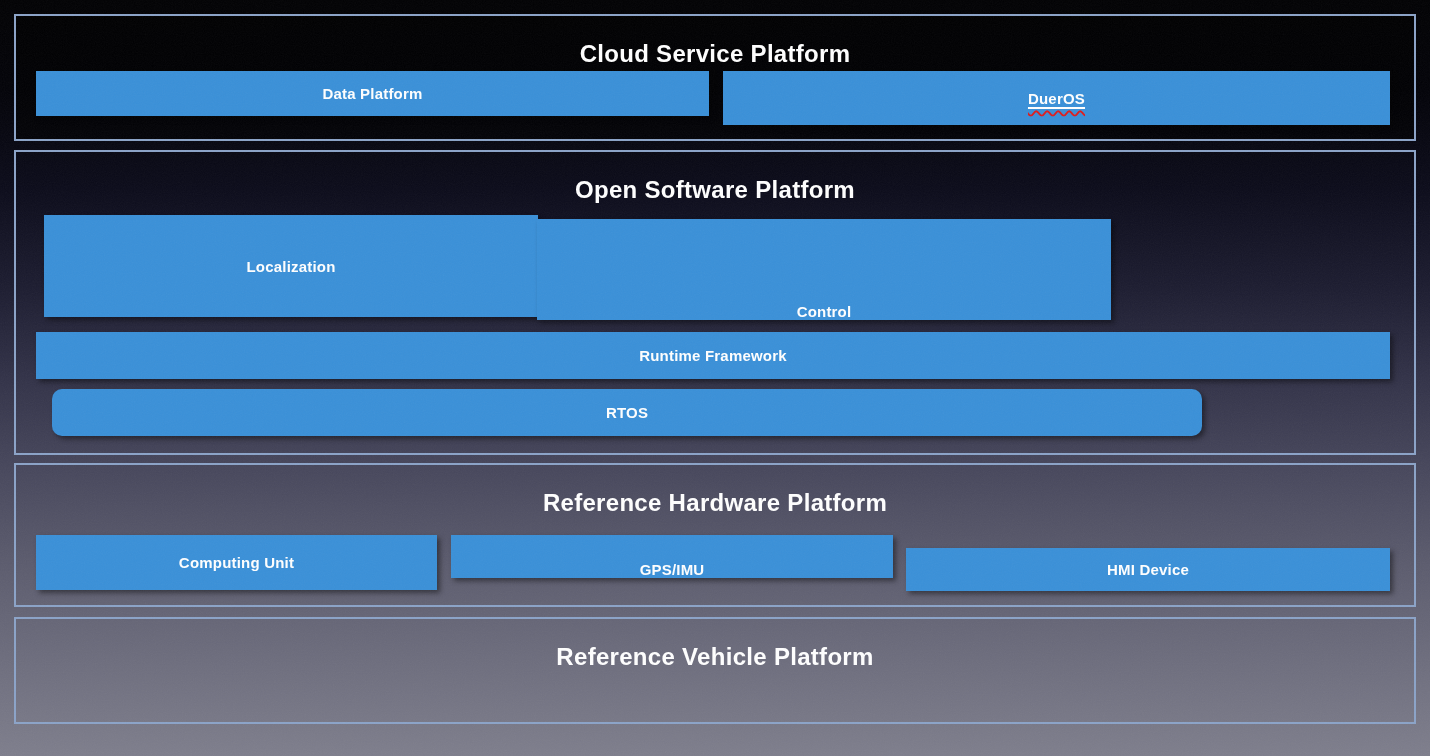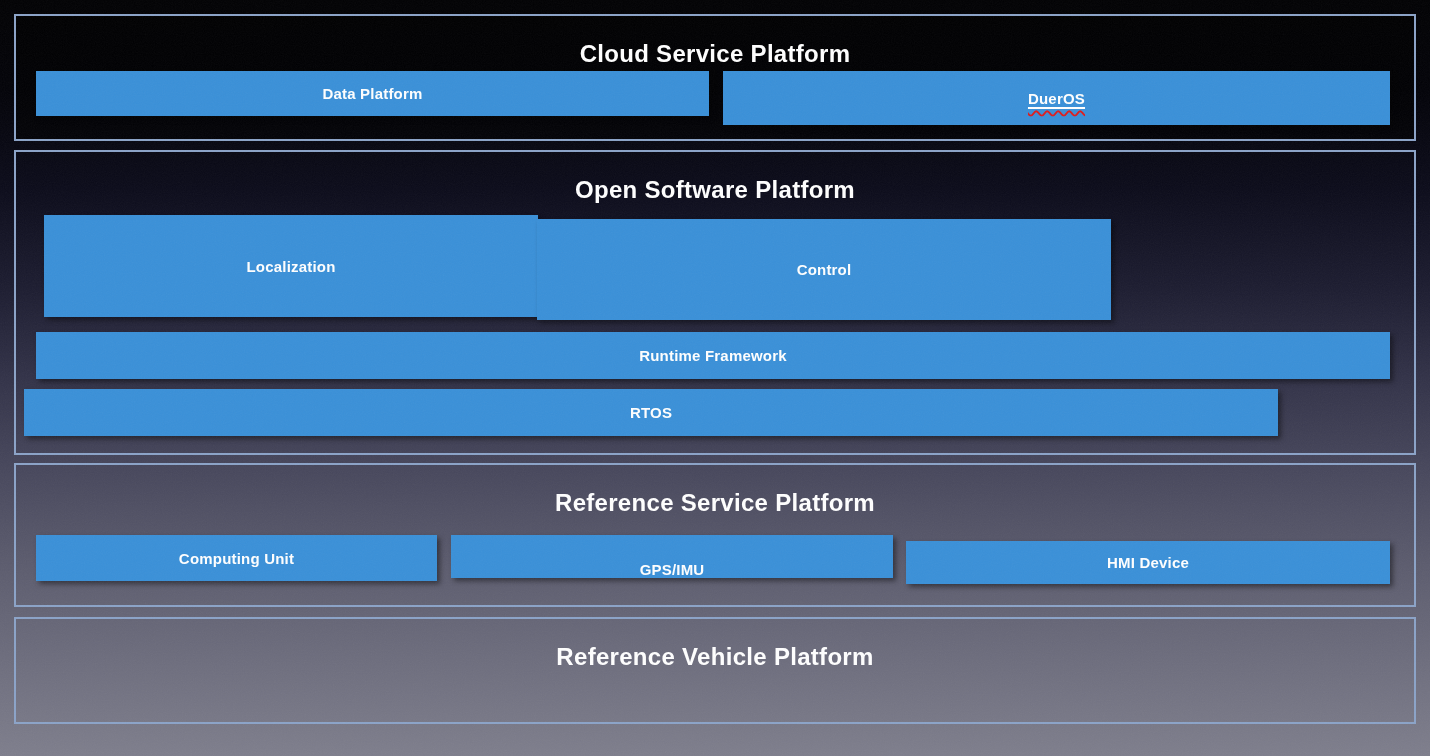--- a/index.html
+++ b/index.html
@@ -68,28 +68,28 @@
     color: var(--box-text, #ffffff);
     font-size: 15px;
     font-weight: 700;
     letter-spacing: 0.2px;
   }
   
   .box-data-platform { left: 20px;  top: 55px; width: 673px;  height: 45px; }
   .box-dueros        { left: 707px; top: 55px; width: 667px;  height: 54px; }
   
   .box-localization  { left: 20px;   top: 63px;  width: 494px;  height: 102px; margin-left: 8px; }
-  .box-control       { left: 521px;  top: 67px;  width: 574px;  height: 101px; }
+  .box-control       { left: 521px;  top: 67px;  width: 574px;  height: 101px; align-items: flex-end; }
   .box-hmi           { left: 1010px; top: 66px;  width: 364px;  height: 100px; }
   .box-runtime       { left: 20px;   top: 180px; width: 1354px; height: 47px; }
-  .box-rtos          { left: 8px;   top: 237px; width: 1254px; height: 47px; }
+  .box-rtos          { left: 36px;   top: 237px; width: 1150px; height: 47px; border-radius: 10px; }
   
-  .box-computing     { left: 20px;  top: 70px; width: 401px; height: 46px; }
+  .box-computing     { left: 20px;  top: 70px; width: 401px; height: 55px; }
   .box-gps-imu       { left: 435px; top: 70px; width: 442px; height: 43px; align-items: flex-end; }
-  .box-hmi-device    { left: 890px; top: 76px; width: 484px; height: 43px; }
+  .box-hmi-device    { left: 890px; top: 83px; width: 484px; height: 43px; }
   
   .box-drive-by-wire { left: 20px;  top: 55px; width: 1354px; height: 43px; }
 
   
   .u-underline {
     text-decoration: underline;
     text-decoration-thickness: 2px;
     text-underline-offset: 3px;
   }
   .u-spell {
@@ -123,21 +123,21 @@
     </div>
     <div class="box box-runtime">
       <span>Runtime Framework</span>
     </div>
     <div class="box box-rtos">
       <span>RTOS</span>
     </div>
   </section>
 
   <section class="panel panel-hardware">
-    <h2 class="panel-title">Reference Service Platform</h2>
+    <h2 class="panel-title">Reference Hardware Platform</h2>
     <div class="box box-computing">
       <span>Computing Unit</span>
     </div>
     <div class="box box-gps-imu">
       <span>GPS/IMU</span>
     </div>
     <div class="box box-hmi-device">
       <span>HMI Device</span>
     </div>
   </section>

